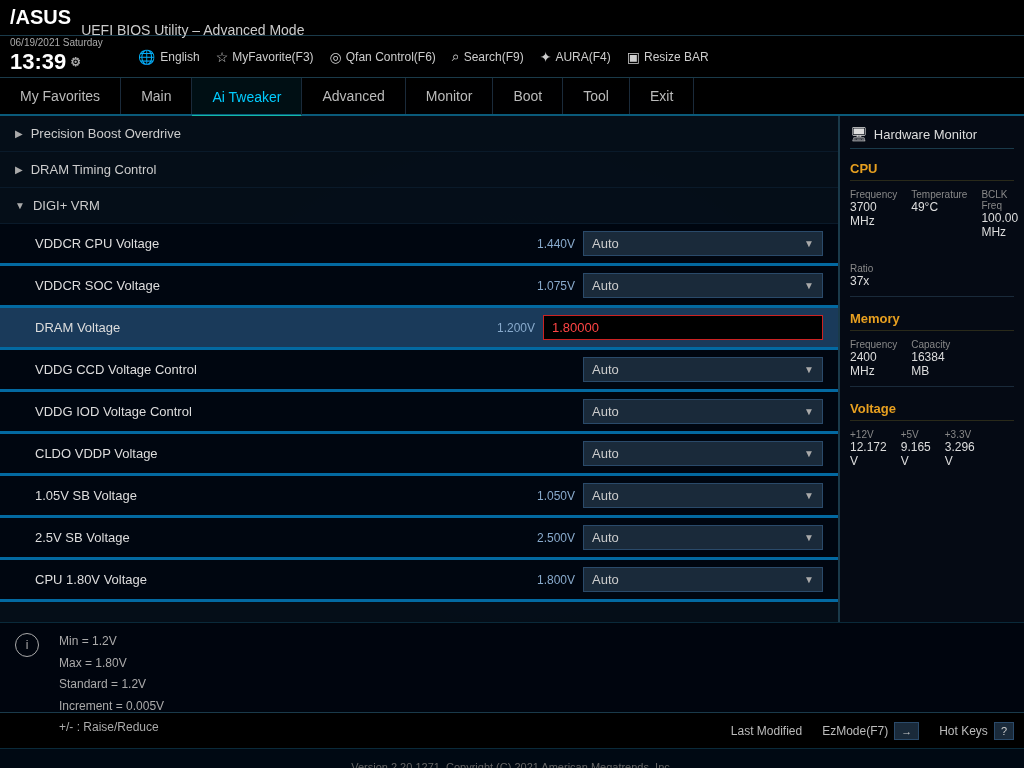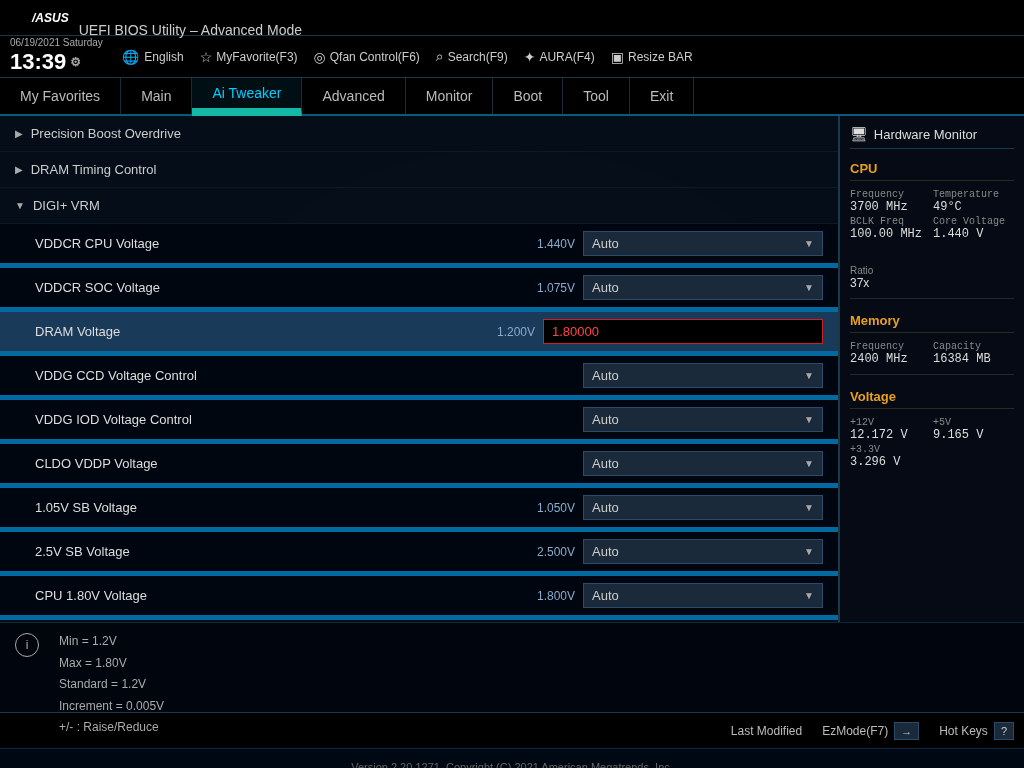--- a/index.html
+++ b/index.html
@@ -42,25 +42,23 @@
       align-items: center;
       background: rgba(0,0,0,0.9);
       padding: 0 10px;
       height: 36px;
       border-bottom: 1px solid #1a3a4a;
     }
 
     .asus-logo {
       color: #a0c0d0;
       font-weight: bold;
-      font-size: 12px;
-      font-style: italic;
+      font-size: 20px;
       margin-right: 10px;
       font-family: Arial, sans-serif;
-      margin-left: 22px;
     }
 
     .asus-logo span {
       color: #fff;
     }
 
     .title-text {
       color: #ccc;
       font-size: 14px;
       flex: 1;
@@ -68,21 +66,21 @@
     }
 
     
     .status-bar {
       display: flex;
       align-items: center;
       background: rgba(0,0,0,0.85);
       padding: 0 10px;
       height: 42px;
       border-bottom: 1px solid #1a3a4a;
-      gap: 20px;
+      gap: 36px;
       justify-content: space-between;
     }
 
     .datetime {
       display: flex;
       flex-direction: column;
       line-height: 1.2;
     }
 
     .date-text {
@@ -139,21 +137,21 @@
       padding: 0 20px;
       font-size: 14px;
       color: #bbb;
       cursor: pointer;
       border-right: 1px solid #1a2a3a;
       white-space: nowrap;
     }
 
     .nav-item.active {
       color: #00ccff;
-      border-bottom: 8px solid #14b8a6;
+      border-bottom: 1px solid #14b8a6;
       margin-bottom: -2px;
       background: rgba(0,150,200,0.1);
     }
 
     
     .main-layout {
       display: flex;
       height: calc(768px - 36px - 42px - 38px - 36px - 36px);
     }
 
@@ -182,21 +180,21 @@
     }
 
     .section-content {
       background: rgba(0,5,15,0.9);
     }
 
     .row {
       display: flex;
       align-items: center;
       padding: 7px 15px;
-      border-bottom: 5px solid #0369a1;
+      border-bottom: 3px solid #0369a1;
       min-height: 38px;
     }
 
     .row.highlighted {
       background: #1a3a5a;
     }
 
     .row-label {
       flex: 1;
       font-size: 13px;
@@ -303,23 +301,22 @@
       margin-bottom: 8px;
       padding-bottom: 4px;
       border-bottom: 1px solid #2a2a1a;
     }
 
     .hw-section-title.memory { color: #e8a020; }
     .hw-section-title.voltage { color: #e8a020; }
 
     .hw-grid {
       display: grid;
-      grid-template-columns: 1fr 1fr;
-      gap: 2px;
-      font-family: Liberation Mono, monospace;
+      grid-template-columns: 1fr 1fr 1fr 1fr;
+      gap: 14px;
     }
 
     .hw-item {
       display: flex;
       flex-direction: column;
     }
 
     .hw-label {
       font-size: 10px;
       color: #888;

